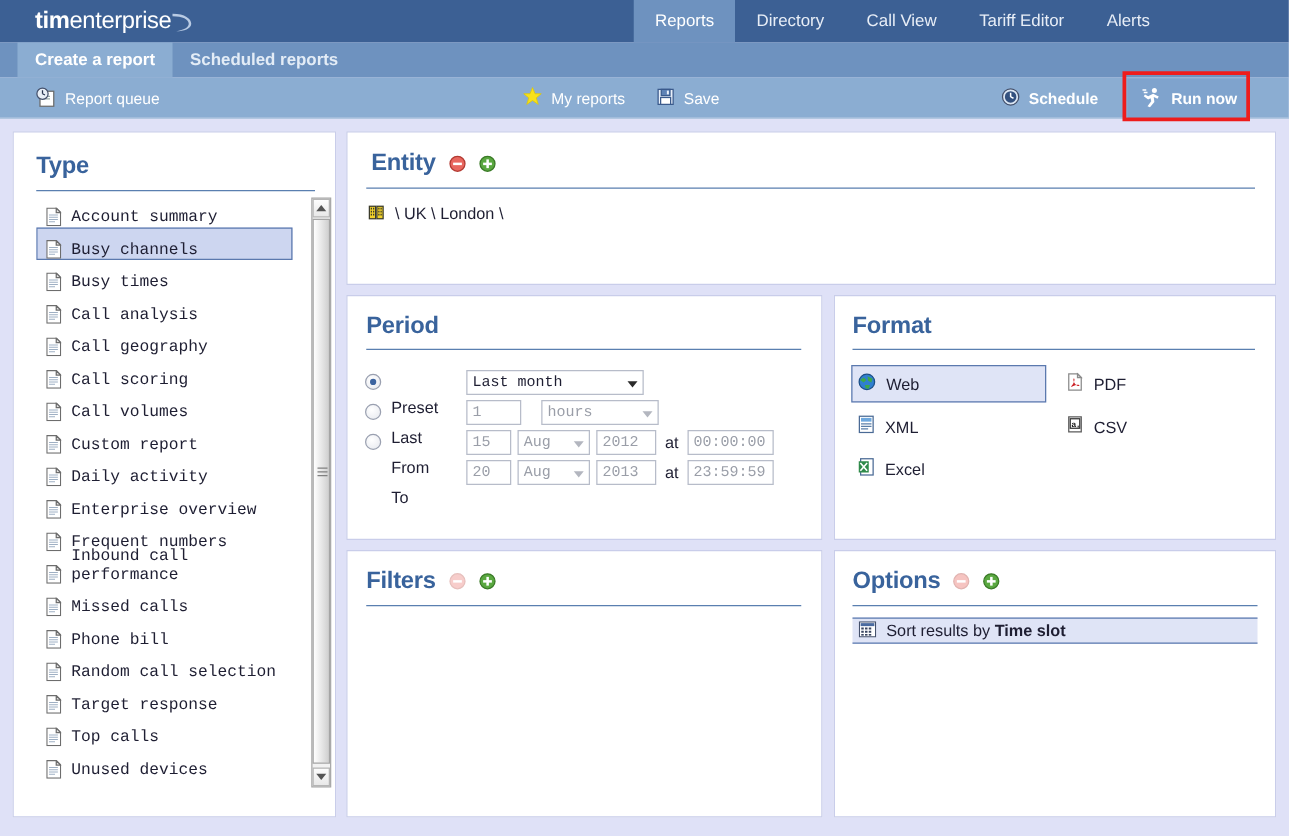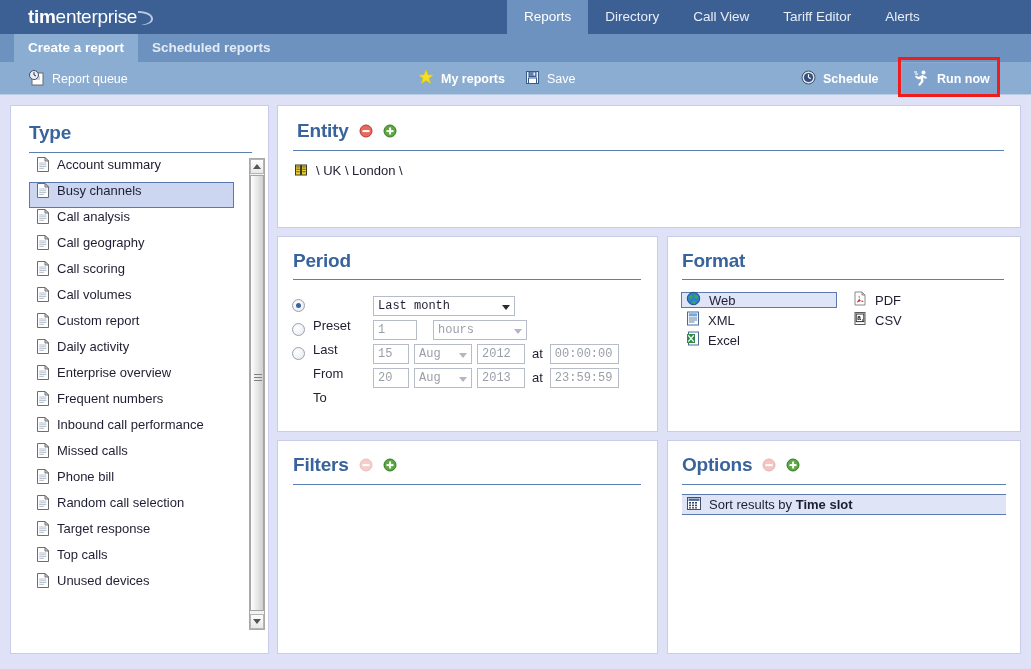--- a/index.html
+++ b/index.html
@@ -83,21 +83,21 @@
     display: flex; align-items: center; gap: 7px;
     color: #ffffff; font-size: 12.5px; font-weight: bold;
     cursor: pointer;
     padding: 0 6px;
     white-space: nowrap;
   }
   .tbitem .lbl { font-weight: bold; }
   #tb-queue { left: 22px; }
   #tb-queue .lbl { font-weight: normal; font-size: 12.5px; }
   #tb-myreports { left: 412px; }
-  #tb-myreports .lbl { font-weight: bold; }
+  #tb-myreports .lbl { font-weight: normal; }
   #tb-save { left: 519px; }
   #tb-save .lbl { font-weight: normal; }
   #tb-schedule { left: 795px; }
   #tb-runnow {
     left: 902px;
     background: #7fa3cd;
     height: 32px;
     top: 1px;
     padding: 0 10px;
   }
@@ -138,27 +138,28 @@
   }
   #panel-type .hd { padding: 16px 0 0 18px; }
   #panel-type .rule { margin: 8px 16px 0 18px; }
   .typelist-wrap {
     position: absolute; left: 18px; top: 50px;
     width: 223px; height: 478px;
     overflow: hidden;
   }
   .typelist { width: 205px; }
   .type-item {
-    display: flex; align-items: flex-start; gap: 8px;
+    display: flex; align-items: flex-end; gap: 8px;
     height: 26px;
     padding-left: 7px;
     font-size: 13px;
     color: #1e1e32;
     cursor: pointer;
     border: 1px solid transparent;
+    font-family: Liberation Mono, monospace;
   }
   .type-item.selected {
     background: #cdd6f0;
     border: 1px solid #5b79ae;
   }
   .doc-icon { width: 12px; height: 15px; flex: 0 0 12px; }
 
   
   .vscroll {
     position: absolute; left: 238px; top: 52px;
@@ -268,21 +269,21 @@
   #panel-format .rule { margin: 7px 16px 0 14px; }
   .fmt-grid {
     position: relative;
     margin: 12px 0 0 13px;
   }
   .fmt-col { position: absolute; top: 0; }
   .fmt-col.left { left: 0; width: 156px; }
   .fmt-col.right { left: 167px; width: 150px; }
   .fmt-item {
     display: flex; align-items: center; gap: 8px;
-    height: 16px;
+    height: 30px;
     padding-left: 4px;
     font-size: 13px; color: #1e1e32;
     border: 1px solid transparent;
     cursor: pointer;
     margin-bottom: 4px;
   }
   .fmt-item.selected {
     background: #dfe4f6;
     border: 1px solid #5b79ae;
   }
@@ -429,20 +430,33 @@
             <path d="M0.5 0.5 H8 L11.5 4 V14.5 H0.5 Z" fill="#ffffff" stroke="#6d6d6d"></path>
             <path d="M8 0.5 L11.5 4 H8 Z" fill="#e3e3e3" stroke="#6d6d6d"></path>
             <g stroke="#9fb0c4" stroke-width="0.8">
               <line x1="2.2" y1="6" x2="9.3" y2="6"></line>
               <line x1="2.2" y1="7.8" x2="9.3" y2="7.8"></line>
               <line x1="2.2" y1="9.6" x2="9.3" y2="9.6"></line>
               <line x1="2.2" y1="11.4" x2="7" y2="11.4"></line>
             </g>
           </svg>
           <span>Busy channels</span>
+        </div>
+        <div class="type-item">
+          <svg class="doc-icon" viewBox="0 0 12 15">
+            <path d="M0.5 0.5 H8 L11.5 4 V14.5 H0.5 Z" fill="#ffffff" stroke="#6d6d6d"></path>
+            <path d="M8 0.5 L11.5 4 H8 Z" fill="#e3e3e3" stroke="#6d6d6d"></path>
+            <g stroke="#9fb0c4" stroke-width="0.8">
+              <line x1="2.2" y1="6" x2="9.3" y2="6"></line>
+              <line x1="2.2" y1="7.8" x2="9.3" y2="7.8"></line>
+              <line x1="2.2" y1="9.6" x2="9.3" y2="9.6"></line>
+              <line x1="2.2" y1="11.4" x2="7" y2="11.4"></line>
+            </g>
+          </svg>
+          <span>Busy times</span>
         </div>
         <div class="type-item">
           <svg class="doc-icon" viewBox="0 0 12 15">
             <path d="M0.5 0.5 H8 L11.5 4 V14.5 H0.5 Z" fill="#ffffff" stroke="#6d6d6d"></path>
             <path d="M8 0.5 L11.5 4 H8 Z" fill="#e3e3e3" stroke="#6d6d6d"></path>
             <g stroke="#9fb0c4" stroke-width="0.8">
               <line x1="2.2" y1="6" x2="9.3" y2="6"></line>
               <line x1="2.2" y1="7.8" x2="9.3" y2="7.8"></line>
               <line x1="2.2" y1="9.6" x2="9.3" y2="9.6"></line>
               <line x1="2.2" y1="11.4" x2="7" y2="11.4"></line>

